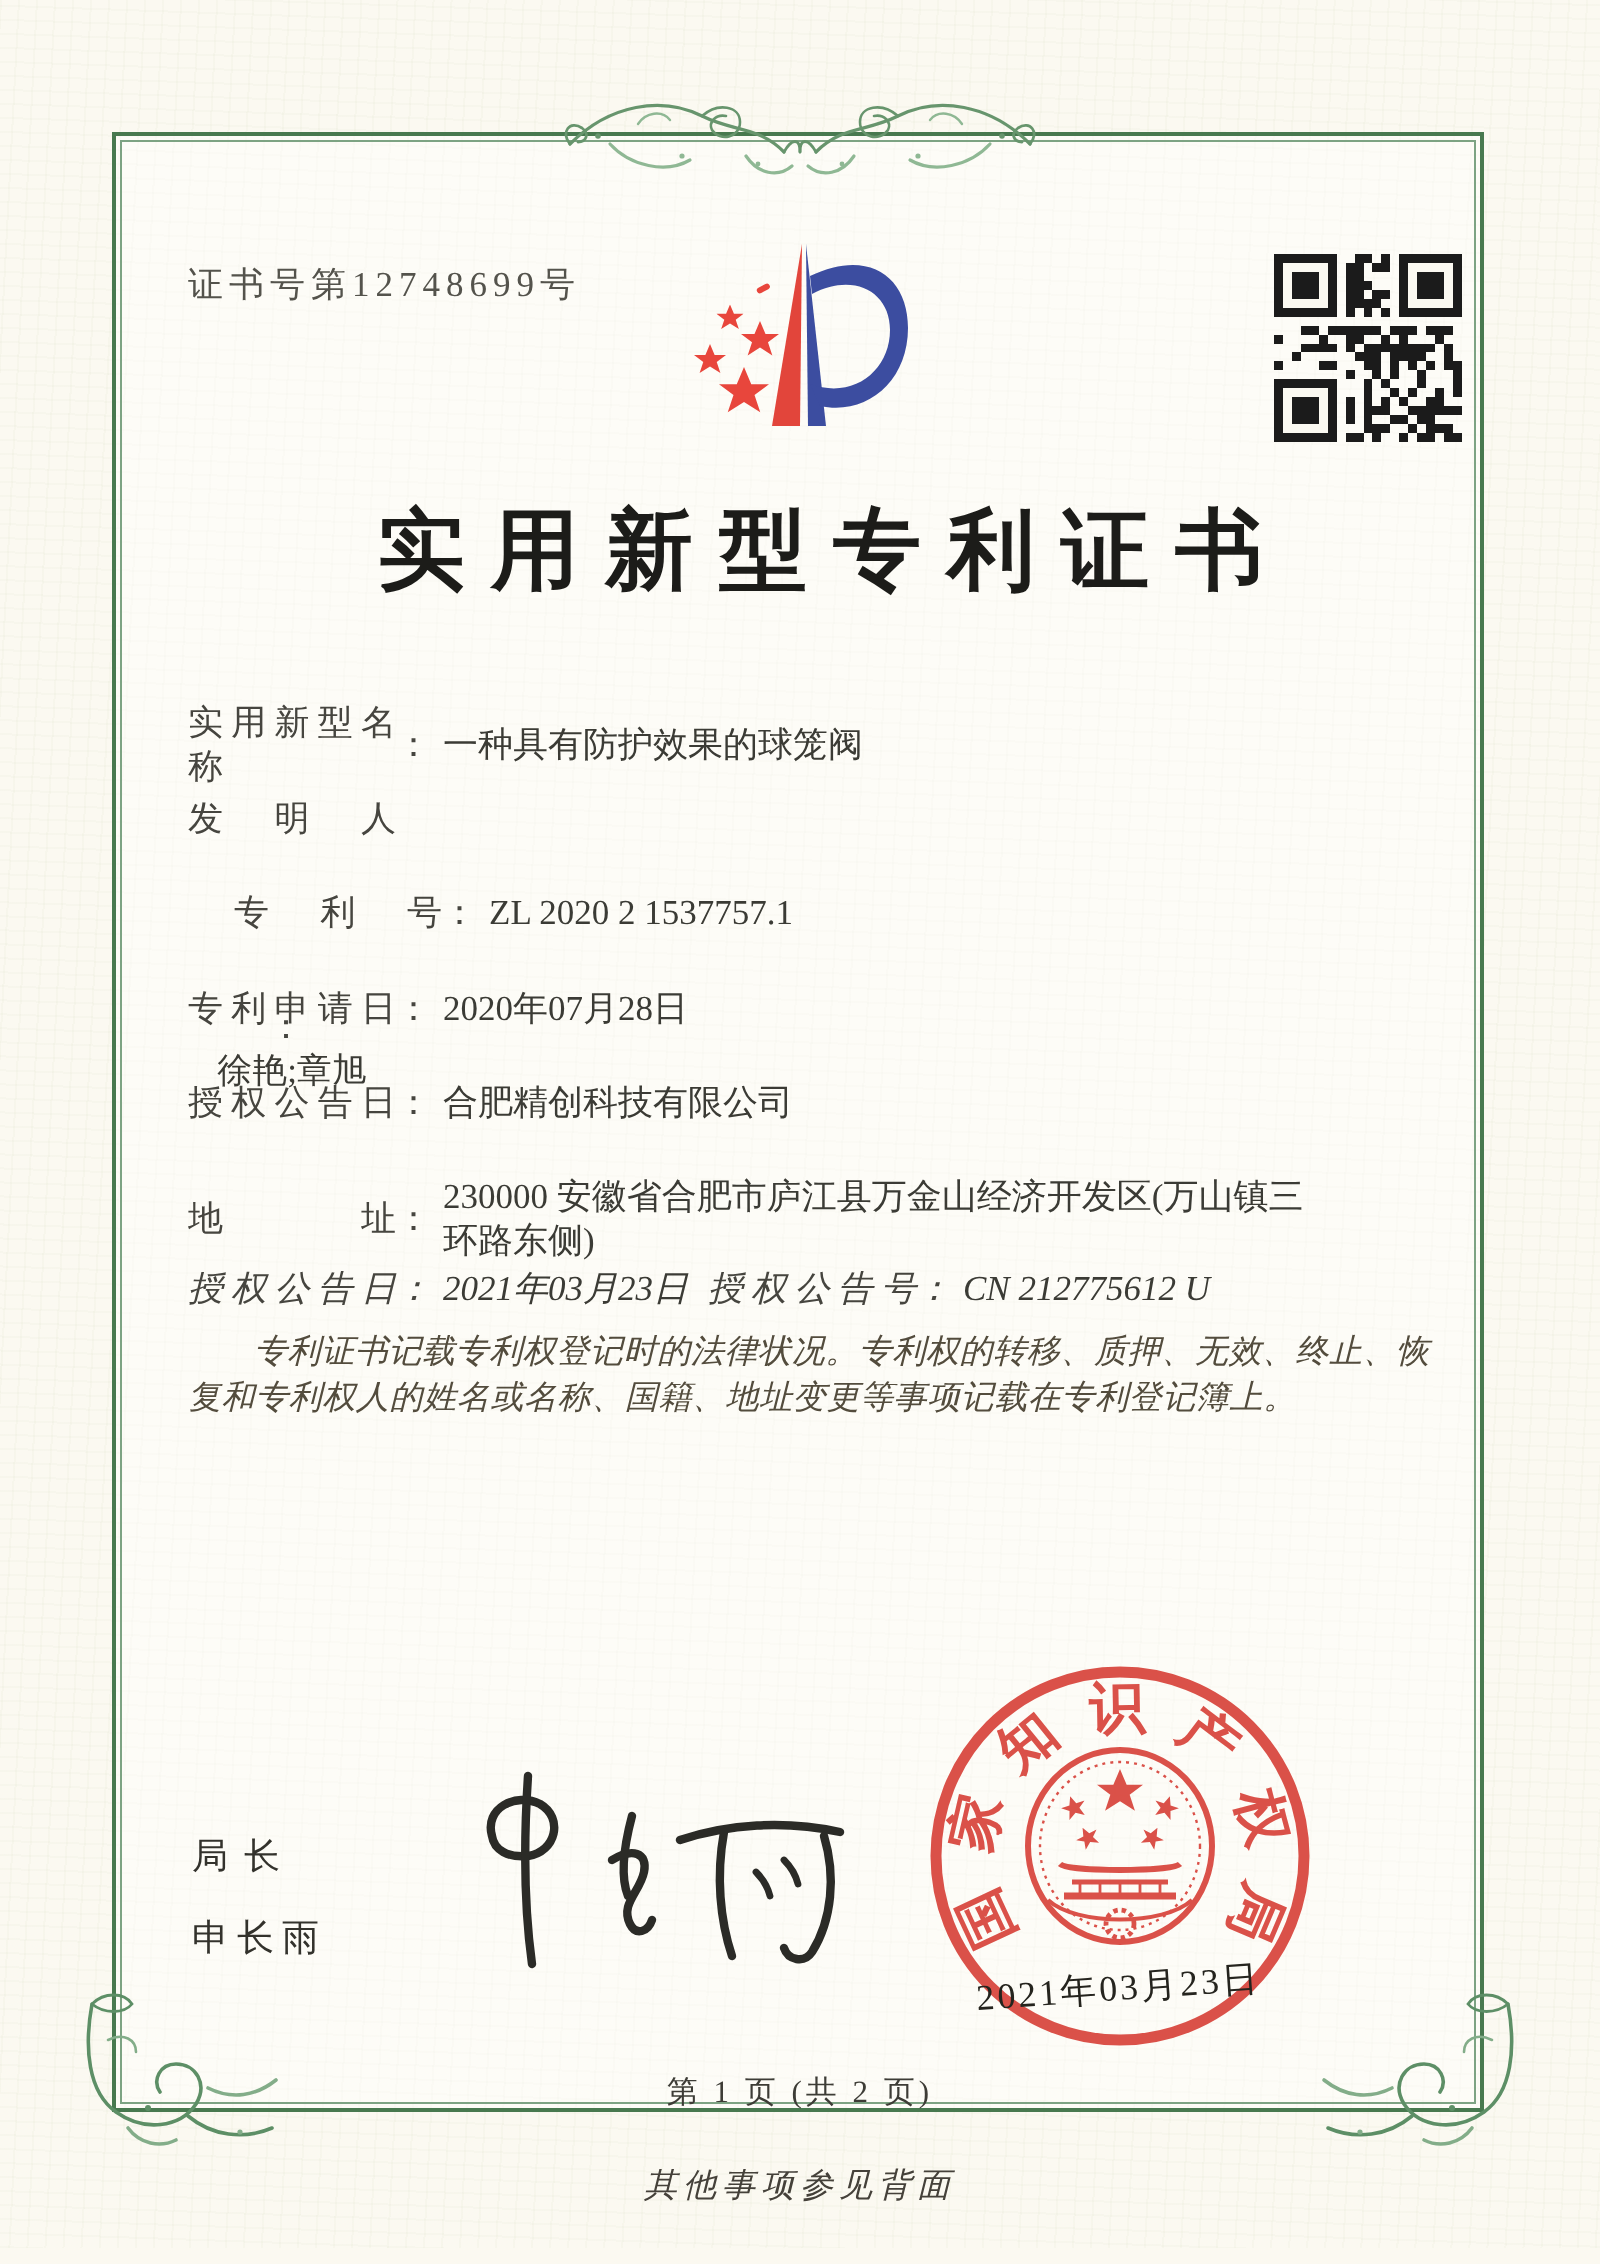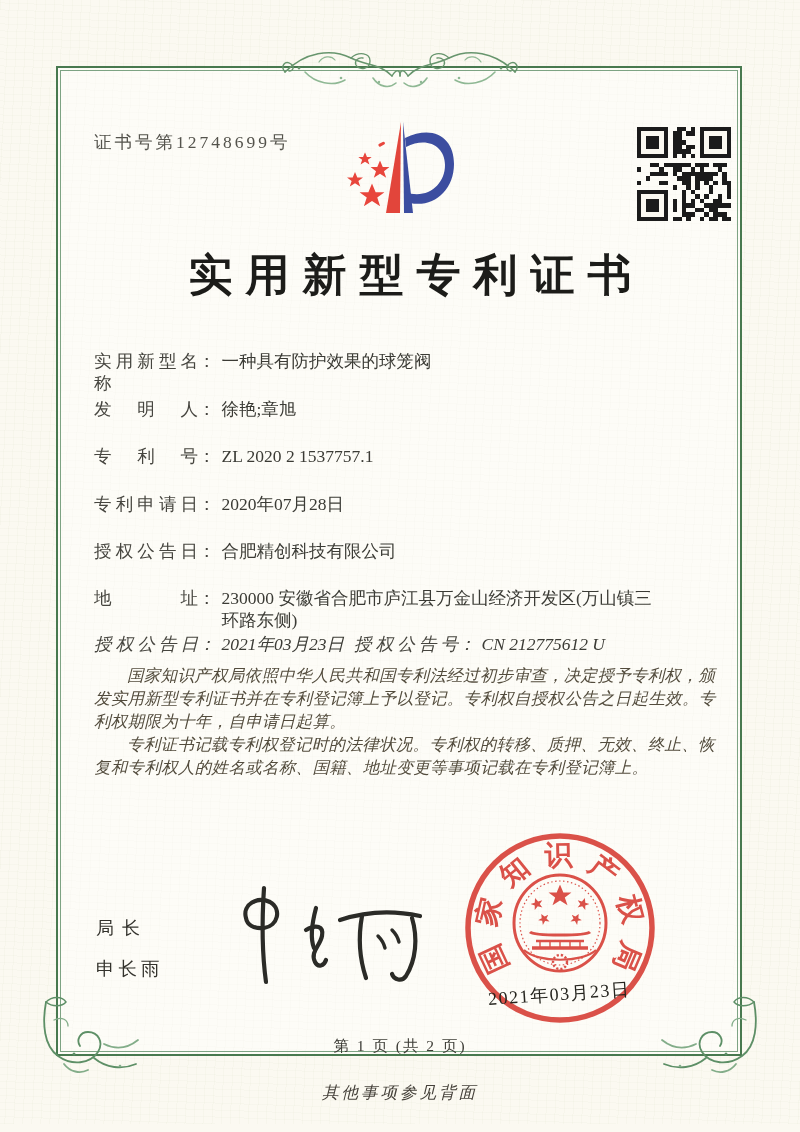--- a/index.html
+++ b/index.html
@@ -29,22 +29,22 @@
     letter-spacing:3px;color:#54534c;z-index:4;}
   .logo{position:absolute;left:334px;top:112px;width:132px;height:122px;z-index:4;}
   .qr{position:absolute;left:637px;top:127px;width:94px;height:94px;z-index:4;}
   .qr svg{width:94px;height:94px;shape-rendering:crispEdges;}
   .title{position:absolute;left:0;top:246px;width:100%;text-align:center;
     font-size:44px;font-weight:700;letter-spacing:13px;text-indent:13px;
     color:#1c1c19;z-index:4;padding-left:10px;}
   
   .fields{position:absolute;left:94px;top:345px;width:620px;z-index:4;
     font-size:17.5px;color:#3e3e39;}
-  .frow{position:absolute;left:0;display:flex;align-items:flex-start;line-height:22px;}
-  .frow.r1{top:5px;} .frow.r2{top:53px;} .frow.r3{top:100px;}
+  .frow{position:absolute;left:0;display:flex;align-items:center;line-height:22px;}
+  .frow.r1{top:5px;} .frow.r2{top:53px;flex-direction:column;} .frow.r3{top:100px;margin-left:23px;}
   .frow.r4{top:148px;} .frow.r5{top:195px;} .frow.r6{top:242px;} .frow.r7{top:288px;}
   .flabel{display:inline-block;width:104px;text-align:justify;text-align-last:justify;
     color:#46453f;flex:0 0 104px;}
   .fcolon{flex:0 0 auto;color:#46453f;margin-right:6px;}
   .fvalue{color:#3b3b35;}
   .frow.r6 .fvalue{max-width:432px;}
   .pair2{position:absolute;left:260px;top:0;display:flex;}
   .frow.r7{width:620px;position:absolute;}
   .frow .inner-pair{display:flex;}
   
@@ -325,21 +325,20 @@
       </span>
       <span class="pair2">
         <span class="flabel">授权公告号</span>
           <span class="fcolon">：</span>
         <span class="fvalue">CN 212775612 U</span>
       </span>
     </div>
   </div>
 
   <div class="paras">
-    <p>国家知识产权局依照中华人民共和国专利法经过初步审查，决定授予专利权，颁发实用新型专利证书并在专利登记簿上予以登记。专利权自授权公告之日起生效。专利权期限为十年，自申请日起算。</p>
     <p>专利证书记载专利权登记时的法律状况。专利权的转移、质押、无效、终止、恢复和专利权人的姓名或名称、国籍、地址变更等事项记载在专利登记簿上。</p>
   </div>
 
   <div class="sig-label">局长</div>
   <div class="sig-name">申长雨</div>
 
   <svg class="signature" viewBox="0 0 225 115" fill="none">
     <g stroke="#2b2b27" stroke-width="4.2" stroke-linecap="round">
       <path d="M34,40 C30,26 46,18 58,24 C70,31 66,48 52,50 C42,51 35,47 34,40"></path>
       <path d="M52,10 C50,40 50,75 54,104"></path>

